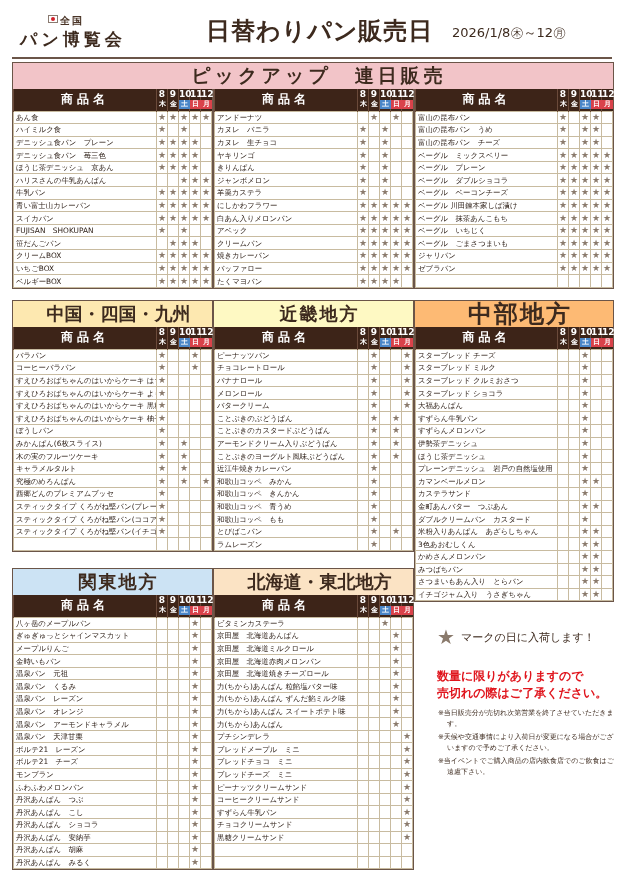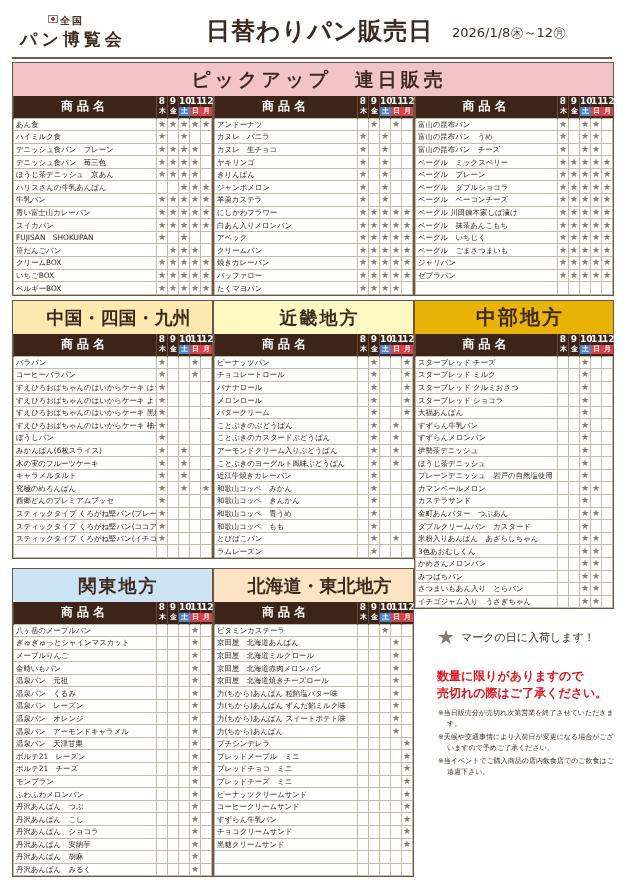--- a/index.html
+++ b/index.html
@@ -10,21 +10,21 @@
   .logo { position: absolute; left: 20px; top: 14px; width: 120px; height: 40px; }
   .logo-top { position: absolute; left: 40px; top: 0; font-size: 10px; font-weight: bold; color: #4a3426; letter-spacing: 2px; }
   .logo-flag { position: absolute; left: 28px; top: 1px; width: 10px; height: 8px; border: 1px solid #8a7a70; background: #fff; }
   .logo-flag::after { content: ""; position: absolute; left: 2px; top: 1px; width: 4px; height: 4px; border-radius: 50%; background: #d0202a; }
   .logo-main { position: absolute; left: 0; top: 14px; font-size: 17px; font-weight: bold; color: #3d2a1e; letter-spacing: 4px; white-space: nowrap; }
   .title { position: absolute; left: 206px; top: 15px; font-size: 24px; font-weight: bold; color: #3d2a1e; letter-spacing: 1px; white-space: nowrap; }
   .date { position: absolute; left: 452px; top: 24px; font-size: 13px; color: #3d2a1e; white-space: nowrap; }
   .header-rule { position: absolute; left: 12px; top: 57px; width: 600px; height: 2px; background: #6b5548; }
 
   .section { position: absolute; border: 1px solid #6b5548; }
-  .banner { height: 33px; display: flex; align-items: center; justify-content: center; font-weight: bold; color: #3d2a1e; white-space: nowrap; padding-left: 12px; }
+  .banner { height: 26px; display: flex; align-items: center; justify-content: center; font-weight: bold; color: #3d2a1e; white-space: nowrap; padding-left: 12px; }
 
   table.grid { border-collapse: collapse; table-layout: fixed; width: 100%; }
   table.grid th { background: #3d2418; color: #ffffff; font-size: 9px; font-weight: bold; height: 22px; border-left: 1px solid #6b4a3a; padding: 0; line-height: 1.05; }
   table.grid th.name-col { letter-spacing: 4px; font-size: 12px; }
   table.grid th .d { display: block; font-size: 9px; }
   table.grid th .w { display: inline-block; font-size: 7px; padding: 0 2px; margin-top: 1px; line-height: 9px; }
   table.grid th .w.sat { background: #4a86c8; }
   table.grid th .w.sun, table.grid th .w.mon { background: #d9424a; }
   table.grid td { height: 12.6px; border: 1px solid #c8bba0; font-size: 7.4px; padding: 0 2px; white-space: nowrap; overflow: hidden; color: #2e2018; line-height: 11px; }
   table.grid td.star { text-align: center; color: #8a7a6c; font-size: 9px; padding: 0; }
@@ -766,21 +766,21 @@
           <td class="star">★</td>
           <td class="star"></td>
           <td class="star"></td>
           <td class="star"></td>
         </tr>
       </tbody>
     </table>
 </div>
 
 <div class="section" style="left:414px; top:300px; width:200px;">
-  <div class="banner" style="background:#eab308; font-size:20px; letter-spacing:2px;">中部地方</div>
+  <div class="banner" style="background:#fdba74; font-size:24px; letter-spacing:2px;">中部地方</div>
   <table class="grid">
       <colgroup>
         <col>
         <col style="width:11px">
         <col style="width:11px">
         <col style="width:11px">
         <col style="width:11px">
         <col style="width:11px">
       </colgroup>
       <thead>

